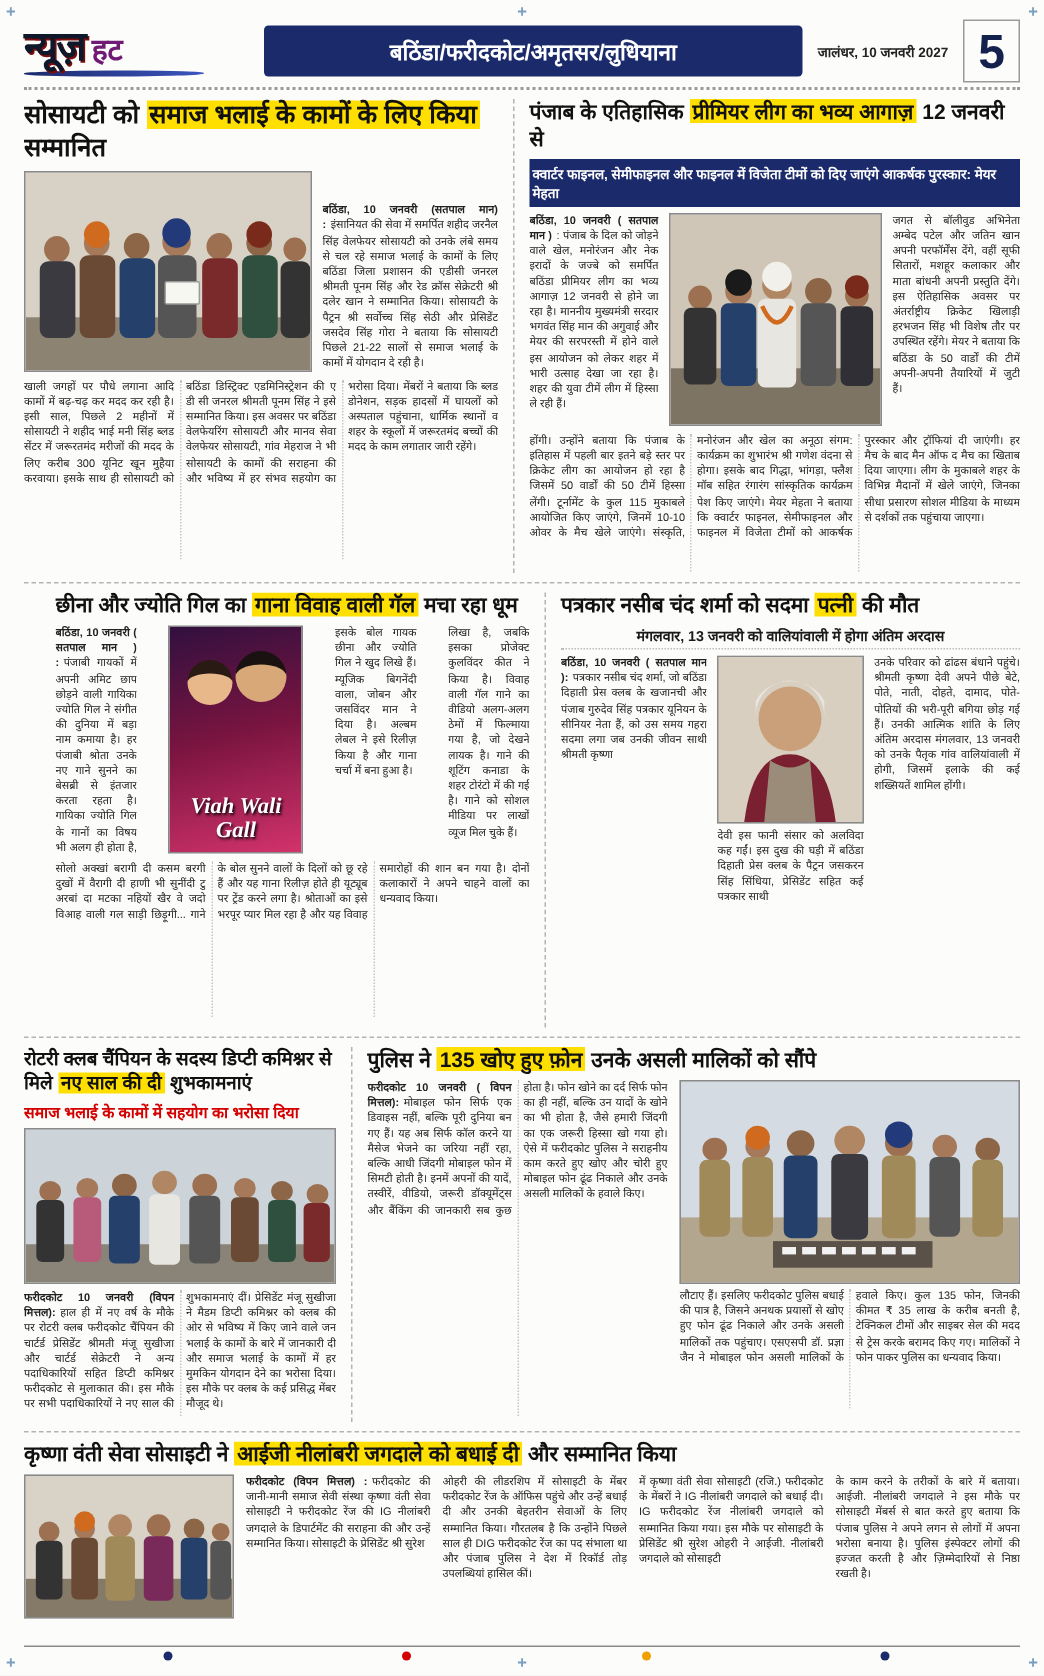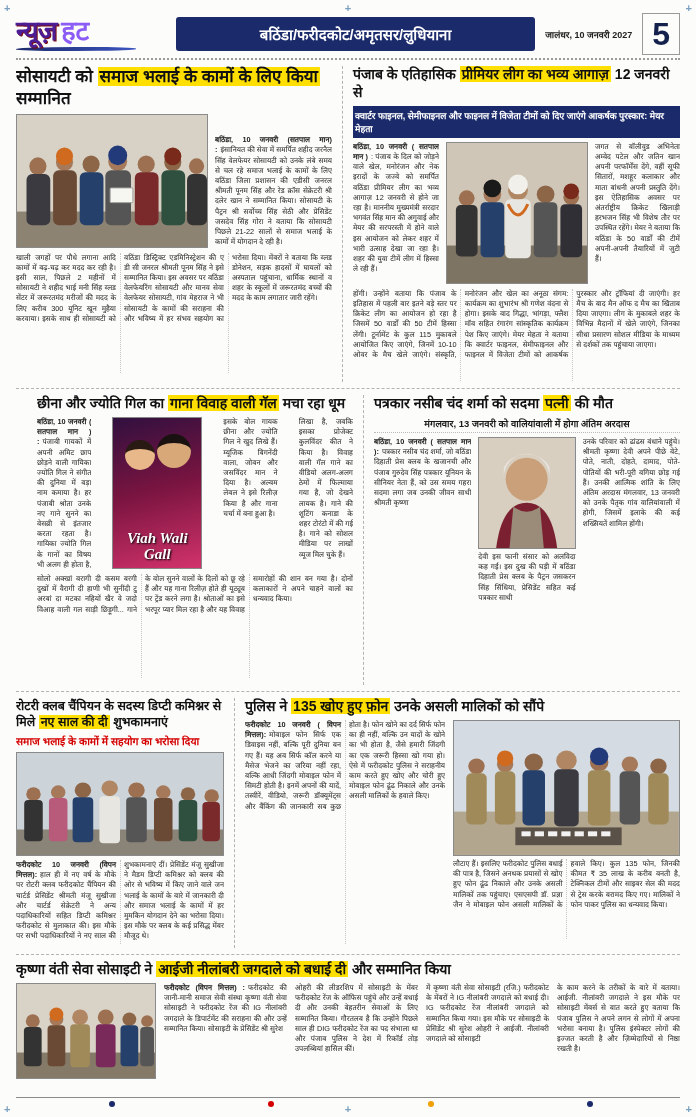--- a/index.html
+++ b/index.html
@@ -11,23 +11,23 @@
   .crop { position:absolute; font-size:11px; color:#7aa0c0; font-weight:700; }
   .crop.tl{top:2px;left:4px}.crop.tr{top:2px;right:4px}
   .crop.bl{bottom:2px;left:4px}.crop.br{bottom:2px;right:4px}
   .crop.tm{top:2px;left:50%;transform:translateX(-50%)}
   .crop.bm{bottom:2px;left:50%;transform:translateX(-50%)}
 
   
   header { display:flex; align-items:center; gap:10px; height:46px;
            border-bottom:2px dotted #9a9a9a; padding-bottom:4px; }
   .logo { width:150px; position:relative; line-height:1; }
-  .logo-w1 { color:#4c1d95; font-weight:800; font-size:27px; letter-spacing:-1px;
+  .logo-w1 { color:#0f172a; font-weight:800; font-size:27px; letter-spacing:-1px;
              text-shadow:1px 1px 0 #7a0d0d; }
-  .logo-w2 { color:#8b5cf6; font-weight:800; font-size:27px;text-align:right; }
+  .logo-w2 { color:#701a75; font-weight:800; font-size:20px;text-align:right; }
   .logo-swoosh { height:4px; width:120px; margin-top:2px; border-radius:50% 40% 50% 40%;
                  background:linear-gradient(90deg,#1b2a6b,#3c55c0); }
   .banner { flex:1; max-width:398px; background:#1b2a6b; color:#fff; font-weight:700;
             font-size:15px; text-align:center; padding:7px 4px; border-radius:3px; }
   .hmeta { margin-left:auto; text-align:right; font-size:9px; font-weight:700; color:#222; }
   .pageno { font-size:32px; font-weight:800; color:#15214d; border:1px solid #9a9a9a;
             padding:0 9px; line-height:1.25; }
 
   
   .row { display:flex; gap:10px; border-bottom:1px dashed #b3b3b3; padding:6px 0; }

